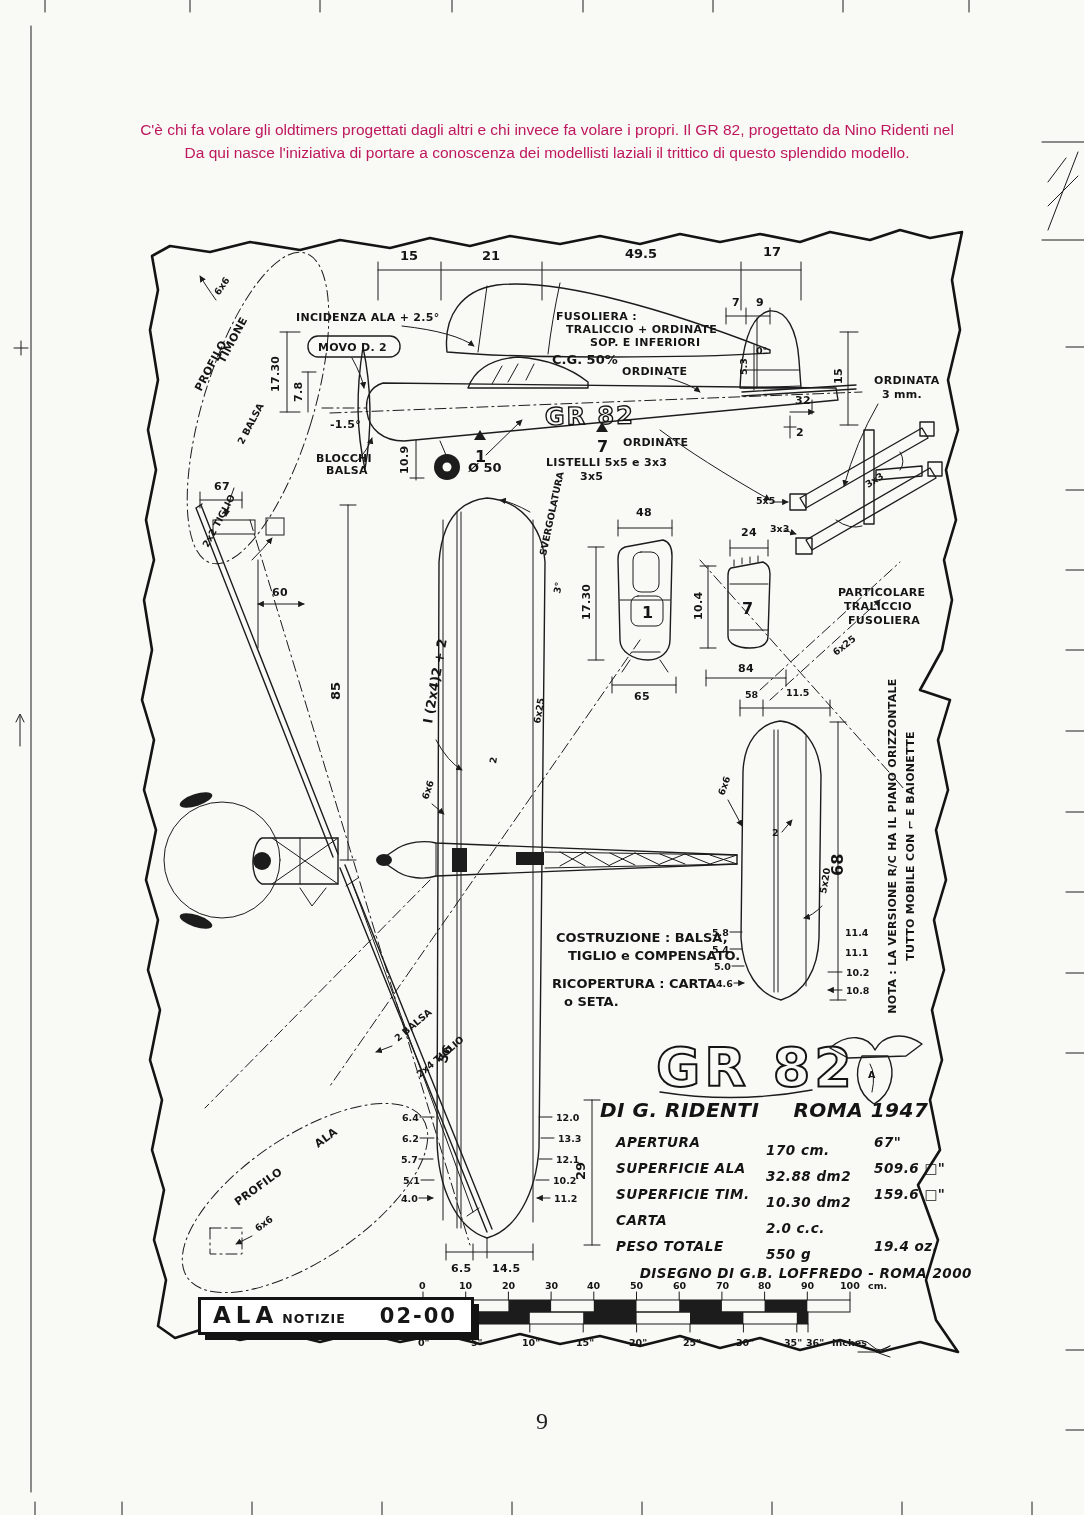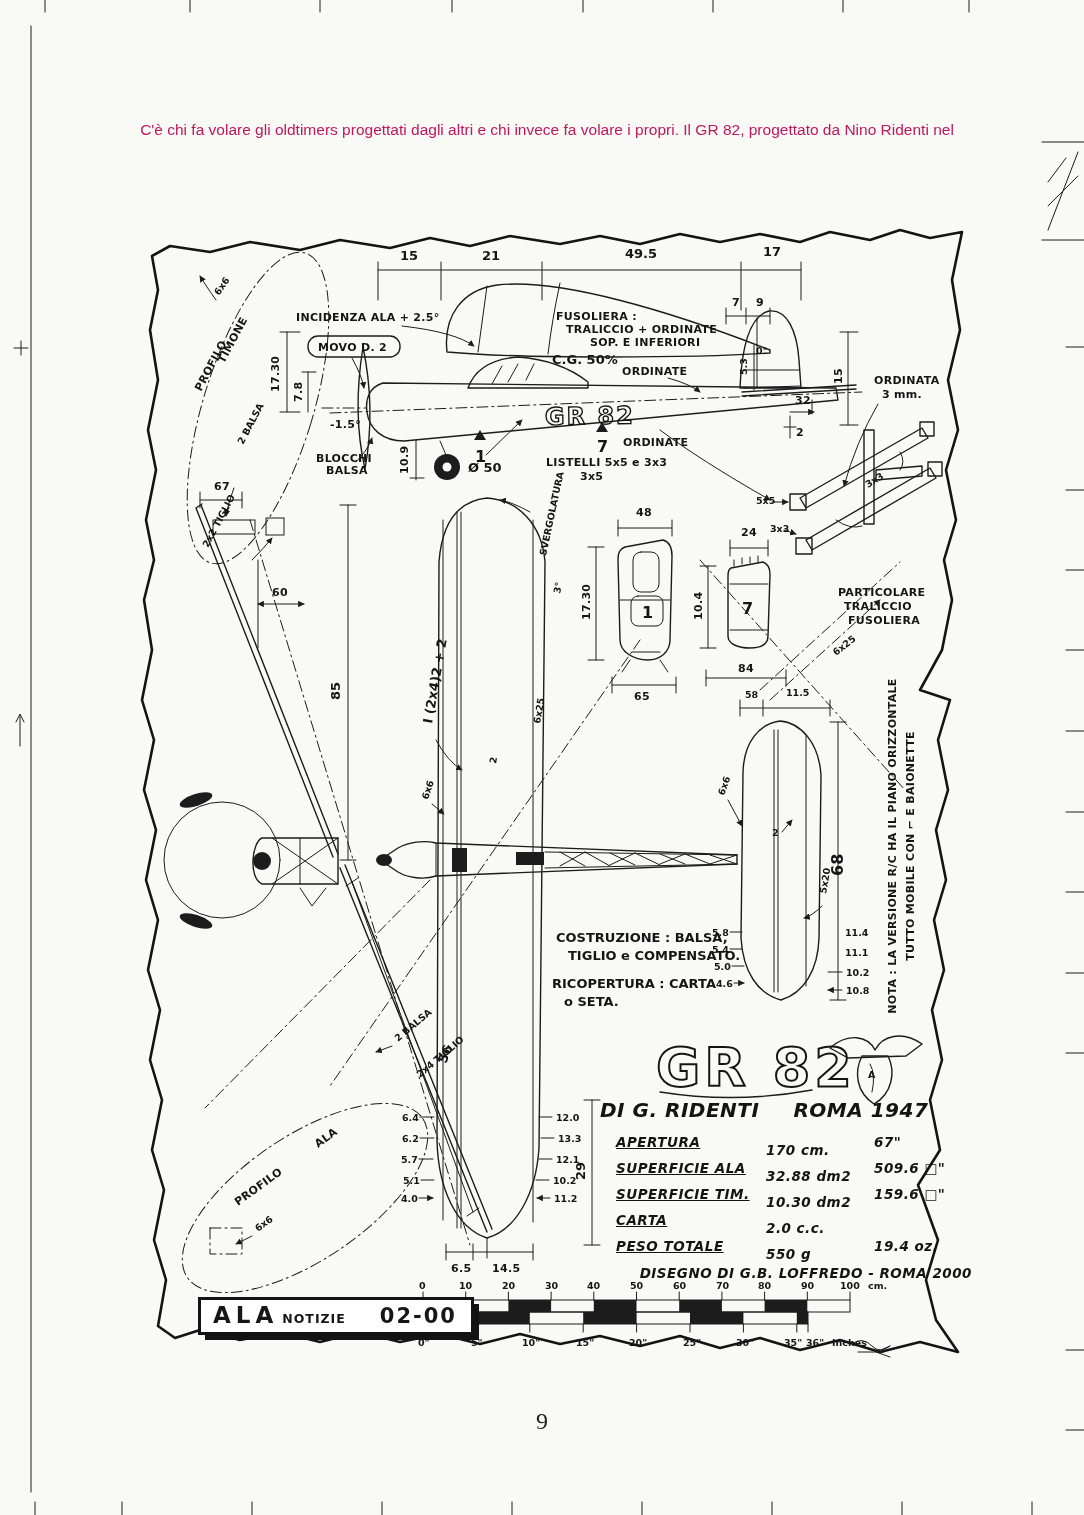--- a/index.html
+++ b/index.html
@@ -6,21 +6,21 @@
   body{width:1084px;height:1515px;position:relative;background:#f9f9f6;overflow:hidden;
        font-family:"Liberation Sans",sans-serif;color:#161616;}
   .intro{position:absolute;left:118px;top:118px;width:858px;text-align:center;
          font:400 15.5px/1.5 "Liberation Sans",sans-serif;color:#be185d;}
   .pageno{position:absolute;left:0;right:0;top:1408px;text-align:center;
           font:400 24px "Liberation Serif",serif;color:#222;}
   .specs{position:absolute;left:600px;top:1098px;width:372px;color:#141414;
          font:italic 700 13.5px "DejaVu Sans",sans-serif;letter-spacing:.5px;}
   .specs .credit{display:flex;gap:34px;font-size:20px;margin-bottom:12px;}
   .specs .row{display:flex;margin:2px 0 2px 16px;}
-  .specs .c1{width:150px;text-decoration:underline;} .specs .c2{width:108px;margin-top:8px;} .specs .c3{flex:1;}
+  .specs .c1{width:150px;} .specs .c2{width:108px;margin-top:8px;} .specs .c3{flex:1;}
   .specs .drawn{margin-top:3px;font-size:13.5px;text-align:right;}
   .alabox{position:absolute;left:198px;top:1297px;background:#fff;border:3px solid #131313;
           box-shadow:6px 6px 0 -1px #131313;padding:2px 14px 4px 12px;white-space:nowrap;}
   .alabox .w1{font:800 23px "DejaVu Sans",sans-serif;letter-spacing:5px;}
   .alabox .w2{font:700 12.5px "DejaVu Sans",sans-serif;letter-spacing:1px;margin:0 8px 0 4px;text-align:right;}
   .alabox .w3{font:800 21px "DejaVu Sans",sans-serif;letter-spacing:2px;margin-left:26px;}
   svg{position:absolute;left:0;top:0;}
   .s{stroke:#1c1c1c;fill:none;stroke-width:1.4;stroke-linejoin:round;stroke-linecap:round;}
   .s1{stroke:#1c1c1c;fill:none;stroke-width:1;stroke-linecap:round;}
   .s2{stroke:#141414;fill:none;stroke-width:2.6;stroke-linejoin:round;}
@@ -31,20 +31,21 @@
   text.h13{font:700 13px "DejaVu Sans",sans-serif;fill:#151515;}
   text.h16{font:800 16px "DejaVu Sans",sans-serif;fill:#151515;}
   text.logo{font:800 54px "DejaVu Sans",sans-serif;fill:none;stroke:#141414;stroke-width:2;letter-spacing:4px;}
   text.gr{font:800 24px "DejaVu Sans",sans-serif;fill:none;stroke:#141414;stroke-width:1.4;letter-spacing:2px;}
 </style>
 </head>
 <body>
 
 <div class="intro">
   <div>C'è chi fa volare gli oldtimers progettati dagli altri e chi invece fa volare i propri. Il GR 82, progettato da Nino Ridenti nel</div>
+  <div>Da qui nasce l'iniziativa di portare a conoscenza dei modellisti laziali il trittico di questo splendido modello.</div>
 </div>
 
 <svg width="1084" height="1515" viewBox="0 0 1084 1515">
   <defs>
     <marker id="ar" viewBox="0 0 10 10" refX="9" refY="5" markerWidth="6.5" markerHeight="6.5" orient="auto-start-reverse">
       <path d="M0,0 L10,5 L0,10 z" fill="#1c1c1c"></path>
     </marker>
     <pattern id="ribs22" width="400" height="22" patternUnits="userSpaceOnUse">
       <path d="M0,21 H400" stroke="#1c1c1c" stroke-width="1.3"></path>
     </pattern>

